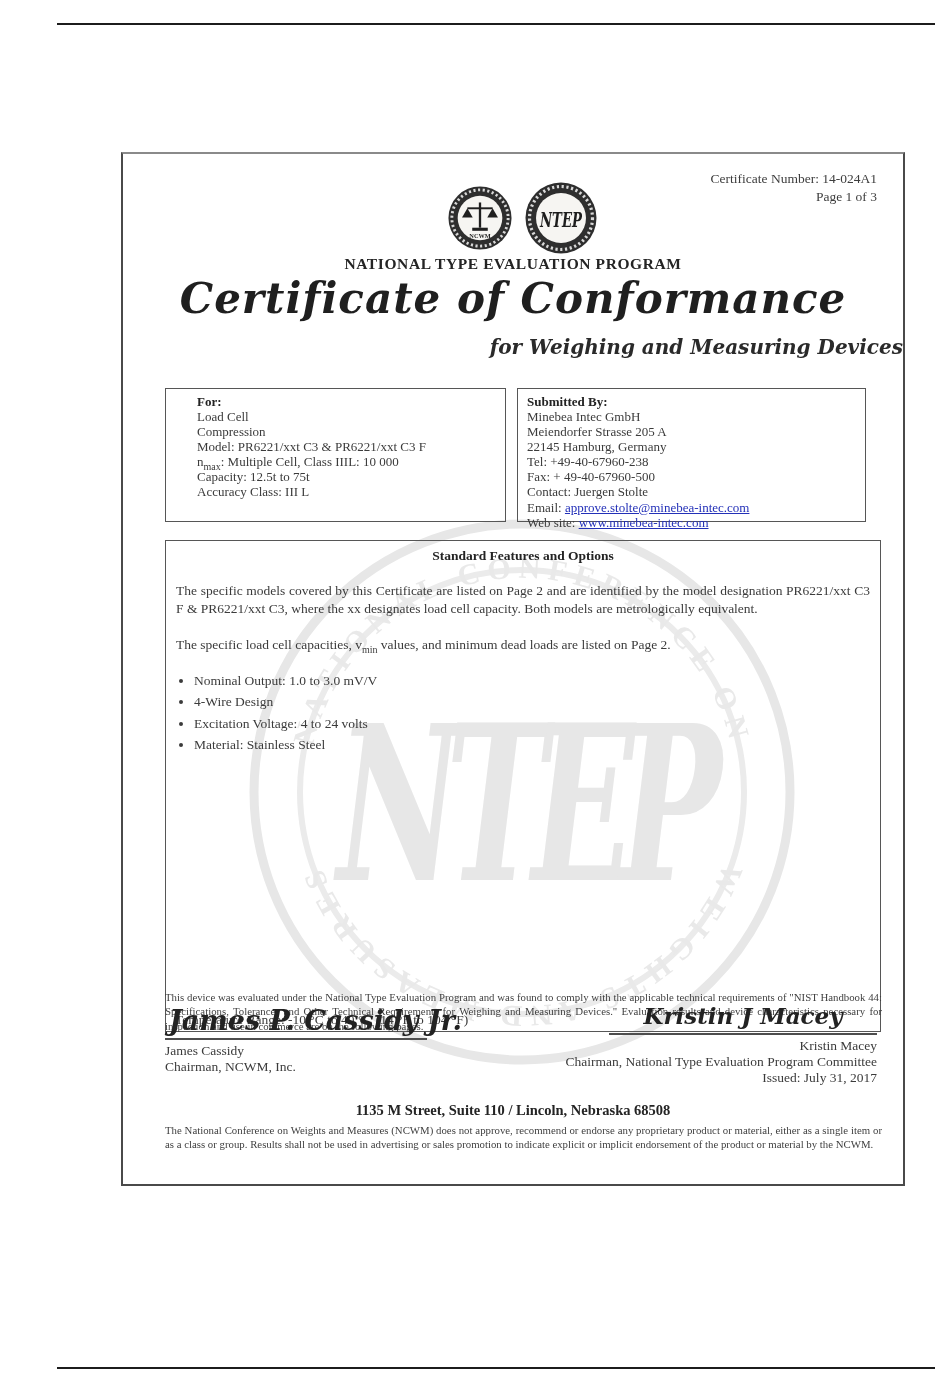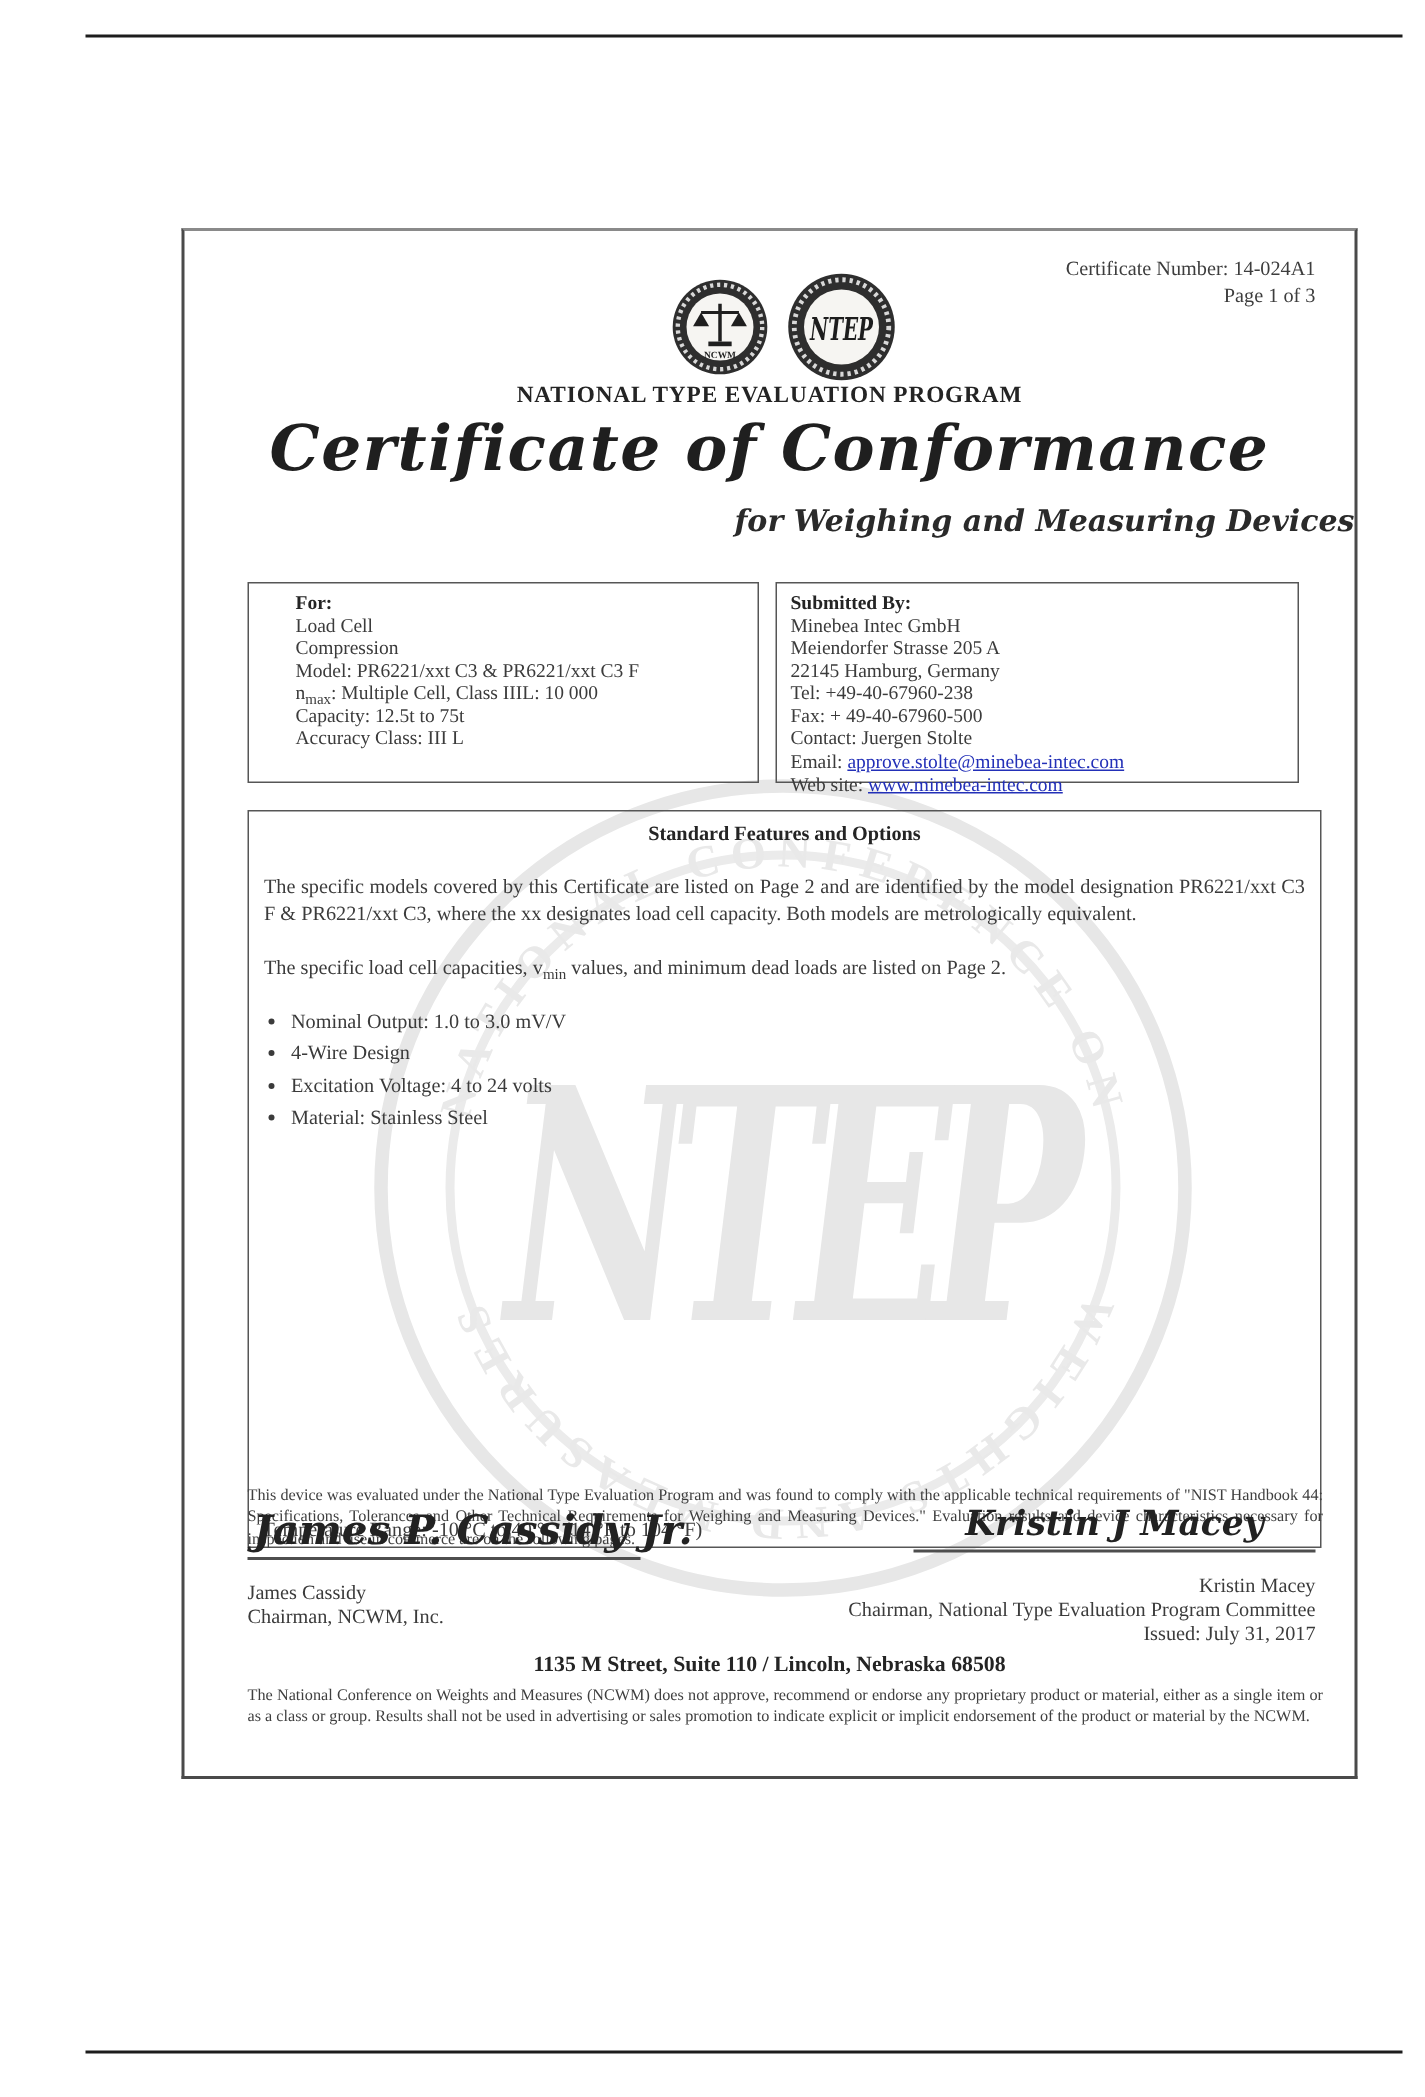--- a/index.html
+++ b/index.html
@@ -69,21 +69,21 @@
   }
 
   .sig-left { position:absolute; left:42px; top:851px; width:300px; }
   .sig-right { position:absolute; right:26px; top:848px; width:420px; text-align:right; }
   .sig-script {
     font-family:"DejaVu Serif", serif; font-style:italic; font-weight:bold;
     color:#222; white-space:nowrap;
   }
   .sig-left .sig-script { font-size:27px; display:block; width:262px; padding-left:4px; border-bottom:2.5px solid #4e4e4e; padding-bottom:2px; }
   .sig-right .sig-script { font-size:23px; display:inline-block; width:268px; border-bottom:2.5px solid #4e4e4e; padding-bottom:4px; text-align:center; }
-  .sig-name { font-size:13.5px; margin-top:14px; color:#3b3b3b; }
+  .sig-name { font-size:13.5px; margin-top:3px; color:#3b3b3b; }
   .sig-title { font-size:13.5px; color:#3b3b3b; }
 
   .address {
     position:absolute; left:0; top:948px; width:100%; text-align:center;
     font-size:14.5px; font-weight:bold; color:#242424;
   }
   .disclaimer {
     position:absolute; left:42px; top:969px; width:717px;
     font-size:10.8px; line-height:1.33; text-align:justify; color:#3f3f3f;
   }

